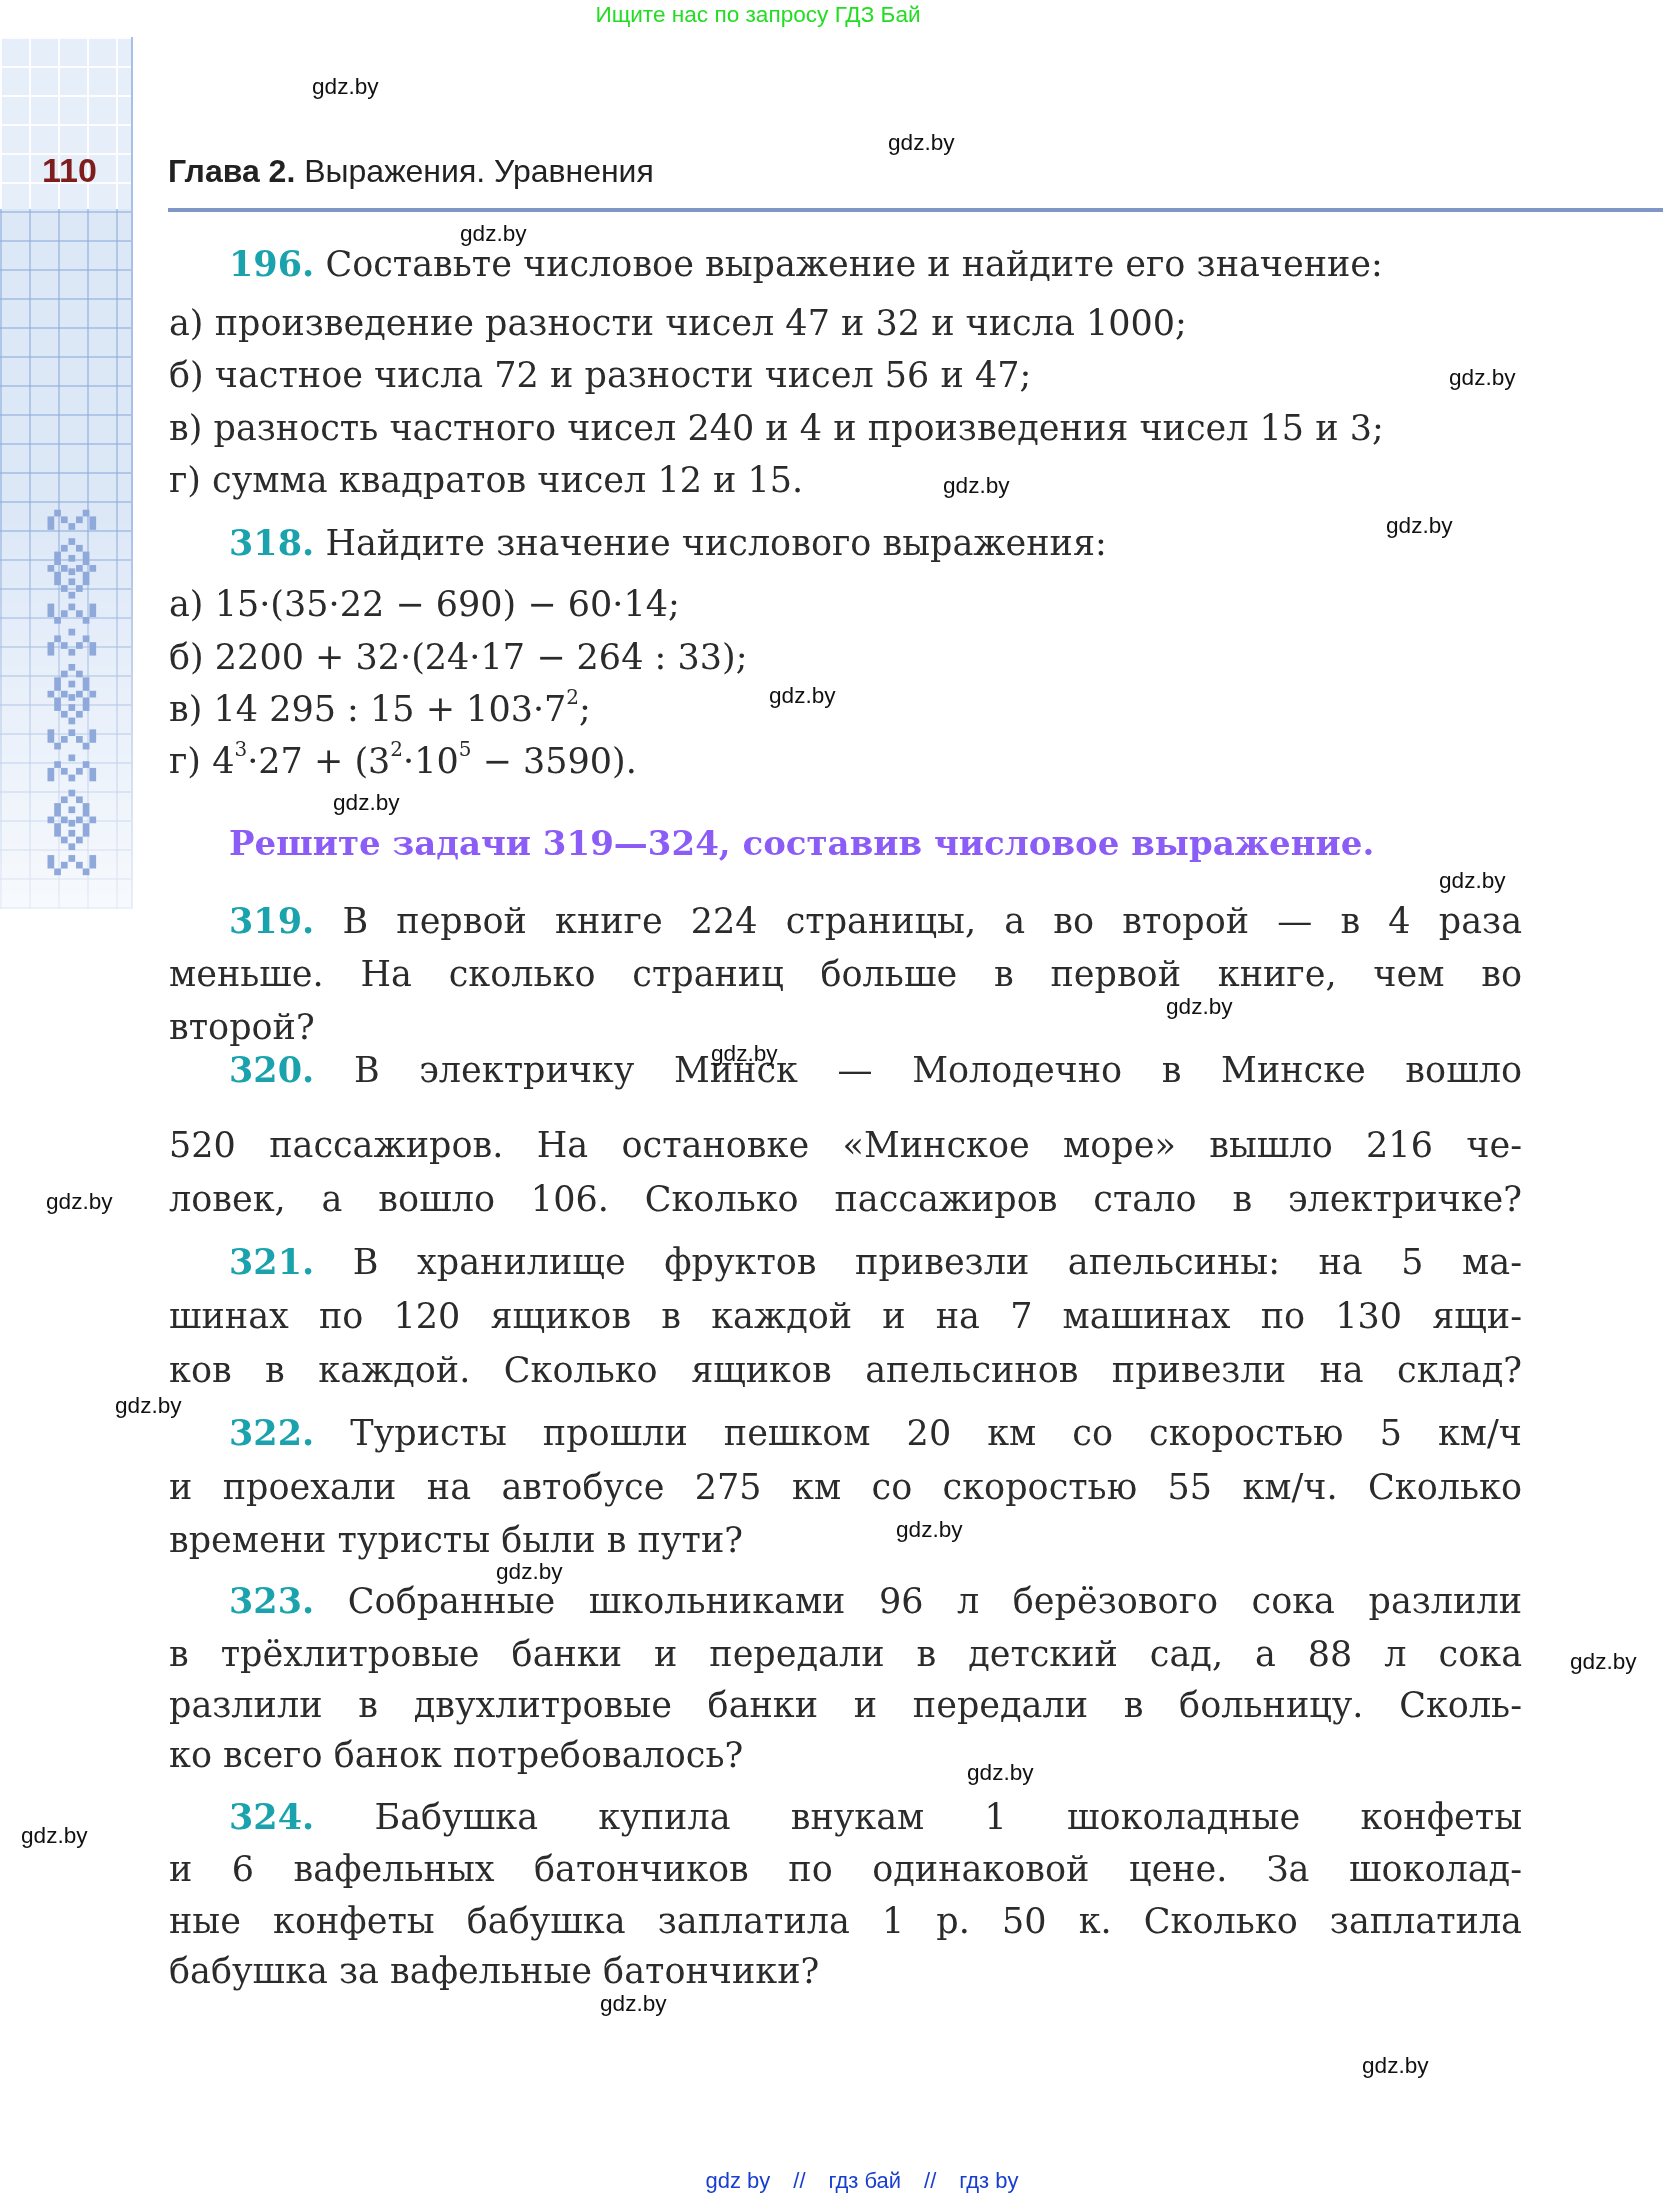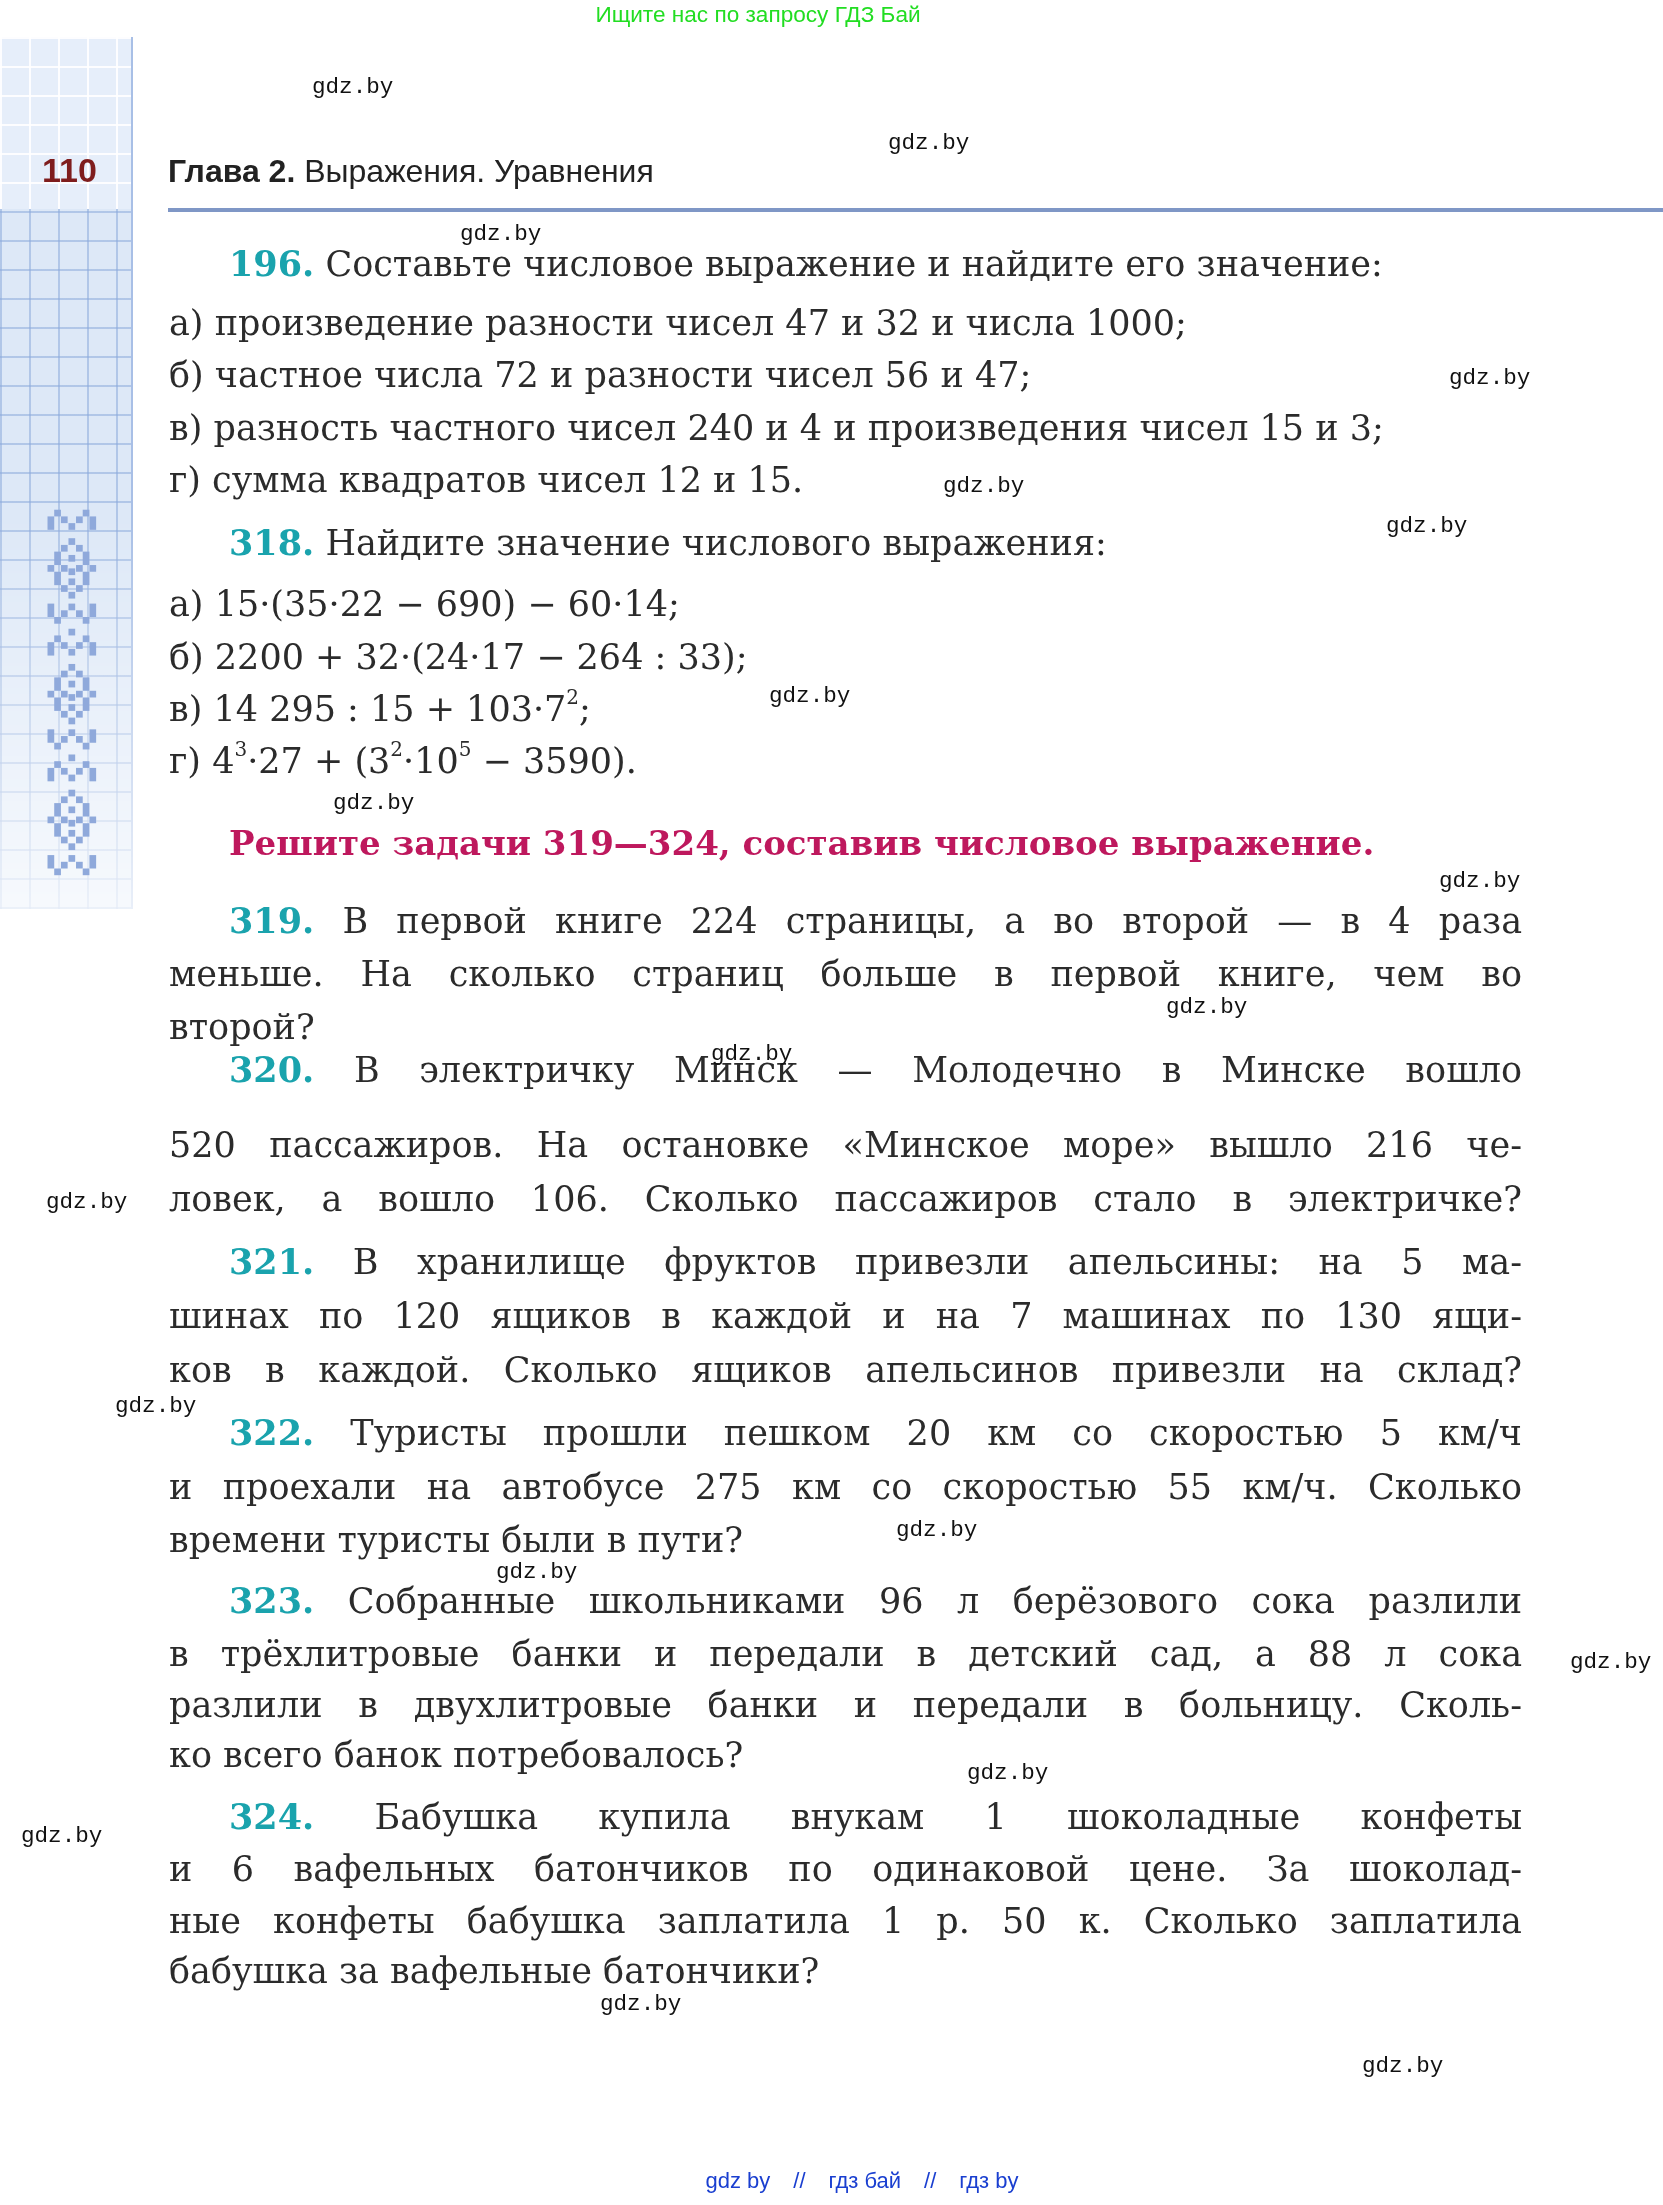--- a/index.html
+++ b/index.html
@@ -47,27 +47,27 @@
   .txt {
     position: absolute; left: 169px; width: 1353px;
     font-family: "DejaVu Serif", "Liberation Serif", serif; font-size: 35px; color: #2b2b2b;
     white-space: nowrap; line-height: 52px;
   }
   .just { text-align: justify; text-align-last: justify; }
   .num { color: #1aa3ad; font-weight: bold; }
   .indent { padding-left: 60px; box-sizing: border-box; }
   .section-heading {
     position: absolute; left: 229px; top: 823px;
-    font-family: "DejaVu Serif", serif; font-weight: bold; font-size: 34px; color: #be185d;
+    font-family: "DejaVu Serif", serif; font-weight: bold; font-size: 34px; color: #8b5cf6;
     white-space: nowrap;
   }
   sup { font-size: 20px; vertical-align: 17px; line-height: 0; }
 
   .wm {
-    position: absolute; font-family: Liberation Mono, monospace; font-size: 22.6px; color: #111;
+    position: absolute; font-family: Liberation Sans, sans-serif; font-size: 22.6px; color: #111;
     white-space: nowrap;
   }
   .footer-links {
     position: absolute; left: 0; top: 2168px; width: 1664px; text-align: center;
     font-family: "Liberation Sans", sans-serif; font-size: 22px; color: #1a3fd0; padding-left: 30px;
   }
   .footer-links span { margin: 0 8.4px; }
 </style>
 </head>
 <body>

